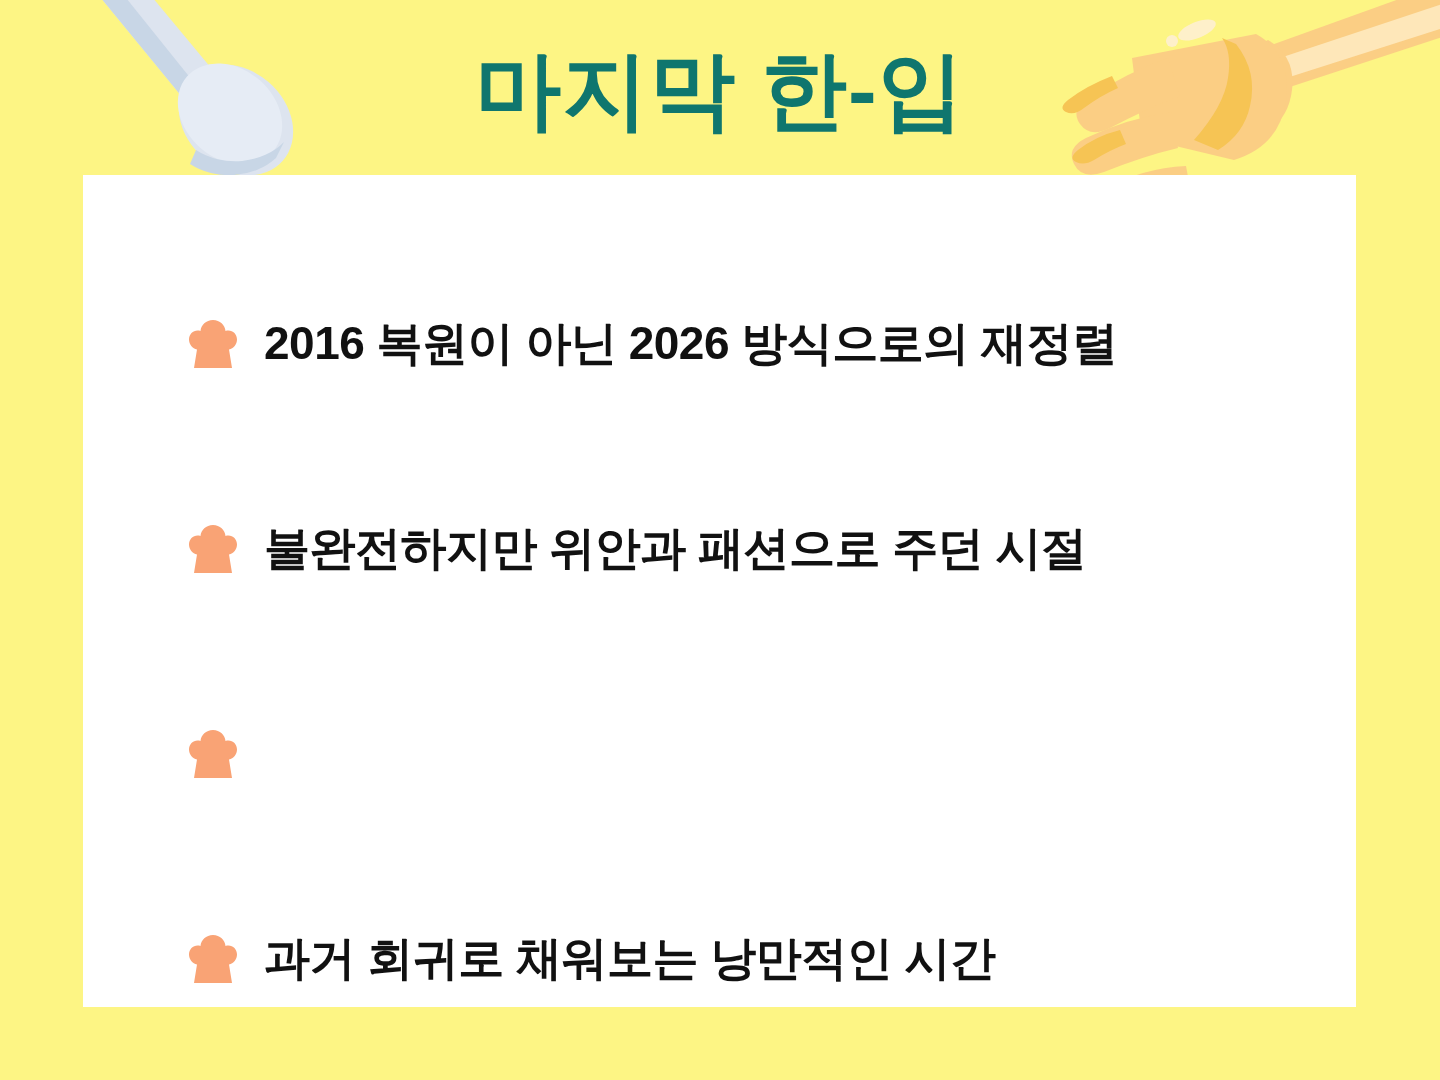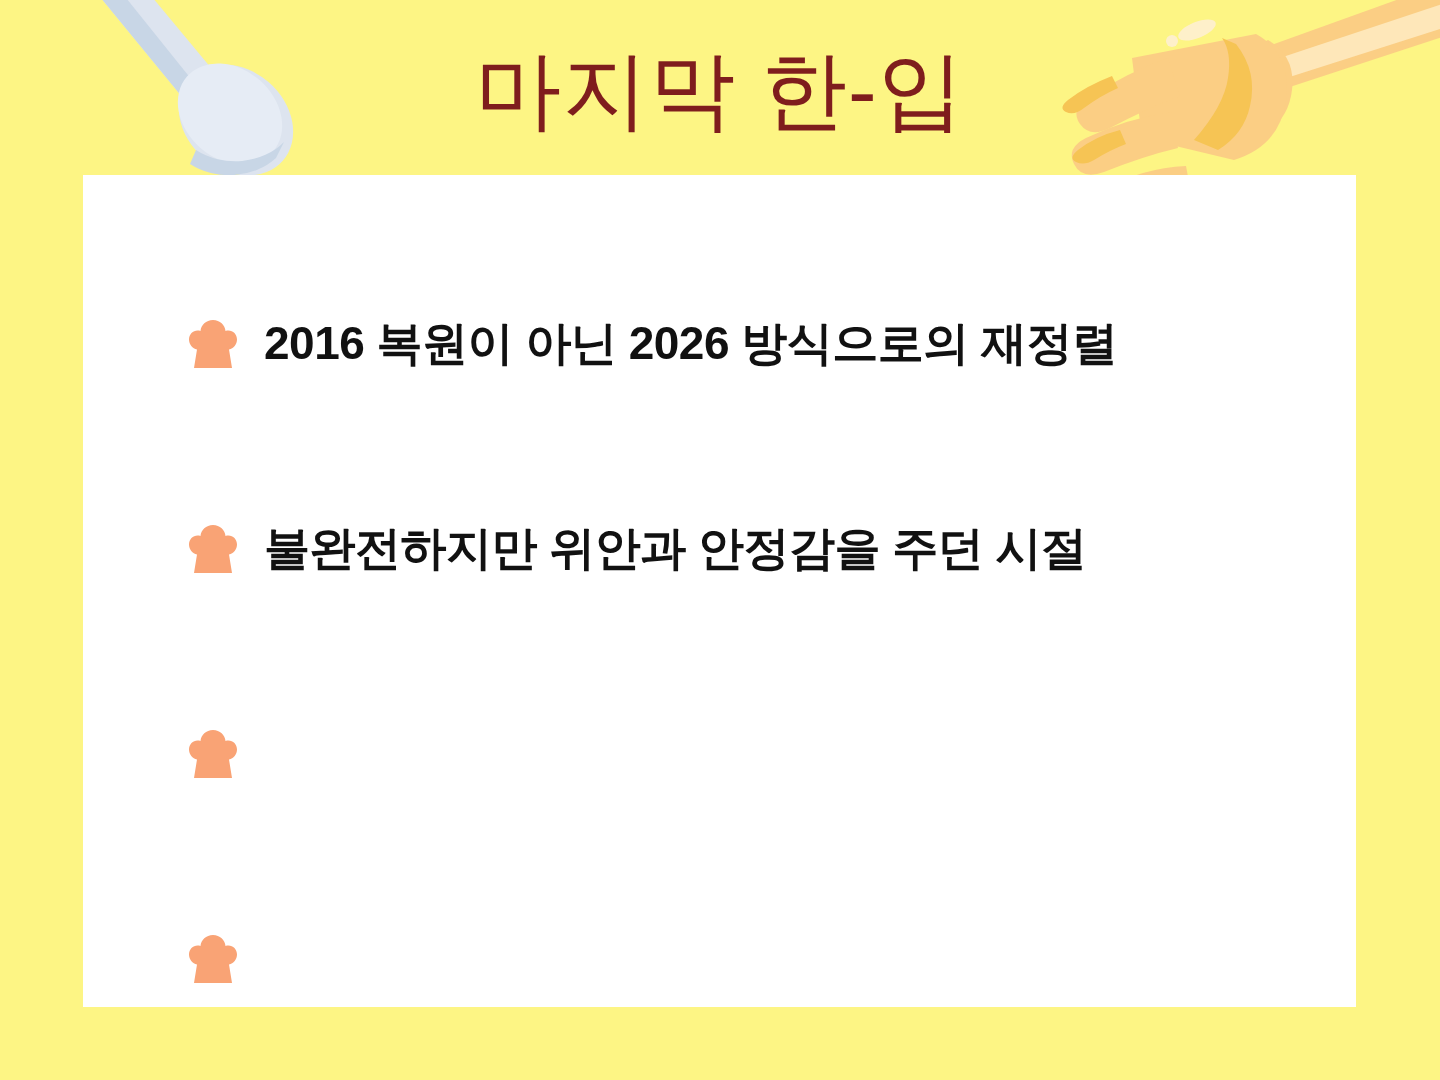--- a/index.html
+++ b/index.html
@@ -35,22 +35,22 @@
     top: 0;
     left: 0;
     width: 1440px;
     height: 175px;
     display: flex;
     align-items: center;
     justify-content: center;
   }
   .deck-title {
     font-size: 86px;
-    font-weight: 400;
-    color: #7f1d1d;
+    font-weight: 700;
+    color: #0f766e;
     letter-spacing: 1px;
     line-height: 1;
     margin: 0;
     white-space: nowrap;
     text-align: center;
     transform: translateY(2px);
   }
 
   
   .content-card {
@@ -150,29 +150,30 @@
       <svg class="hat-icon" viewBox="0 0 50 52">
         <path d="M25 2 C32 2 37 7 37.5 13 C43.5 11 49 15.5 49 21.5 C49 26.5 45.5 30.5 41 31.5 L44 50 L6 50 L9 31.5 C4.5 30.5 1 26.5 1 21.5 C1 15.5 6.5 11 12.5 13 C13 7 18 2 25 2 Z" fill="#F9A375"></path>
       </svg>
       <span class="bullet-text">2016 복원이 아닌 2026 방식으로의 재정렬</span>
     </li>
 
     <li class="bullet-item">
       <svg class="hat-icon" viewBox="0 0 50 52">
         <path d="M25 2 C32 2 37 7 37.5 13 C43.5 11 49 15.5 49 21.5 C49 26.5 45.5 30.5 41 31.5 L44 50 L6 50 L9 31.5 C4.5 30.5 1 26.5 1 21.5 C1 15.5 6.5 11 12.5 13 C13 7 18 2 25 2 Z" fill="#F9A375"></path>
       </svg>
-      <span class="bullet-text">불완전하지만 위안과 안정감을 주던 시절</span>
+      <span class="bullet-text">불완전하지만 위안과 패션으로 주던 시절</span>
     </li>
 
     <li class="bullet-item">
       <svg class="hat-icon" viewBox="0 0 50 52">
         <path d="M25 2 C32 2 37 7 37.5 13 C43.5 11 49 15.5 49 21.5 C49 26.5 45.5 30.5 41 31.5 L44 50 L6 50 L9 31.5 C4.5 30.5 1 26.5 1 21.5 C1 15.5 6.5 11 12.5 13 C13 7 18 2 25 2 Z" fill="#F9A375"></path>
       </svg>
     </li>
 
     <li class="bullet-item">
       <svg class="hat-icon" viewBox="0 0 50 52">
         <path d="M25 2 C32 2 37 7 37.5 13 C43.5 11 49 15.5 49 21.5 C49 26.5 45.5 30.5 41 31.5 L44 50 L6 50 L9 31.5 C4.5 30.5 1 26.5 1 21.5 C1 15.5 6.5 11 12.5 13 C13 7 18 2 25 2 Z" fill="#F9A375"></path>
       </svg>
+      <span class="bullet-text">과거 회귀로 채워보는 낭만적인 시간</span>
     </li>
 
   </ul>
 </div>
 
 </body></html>

